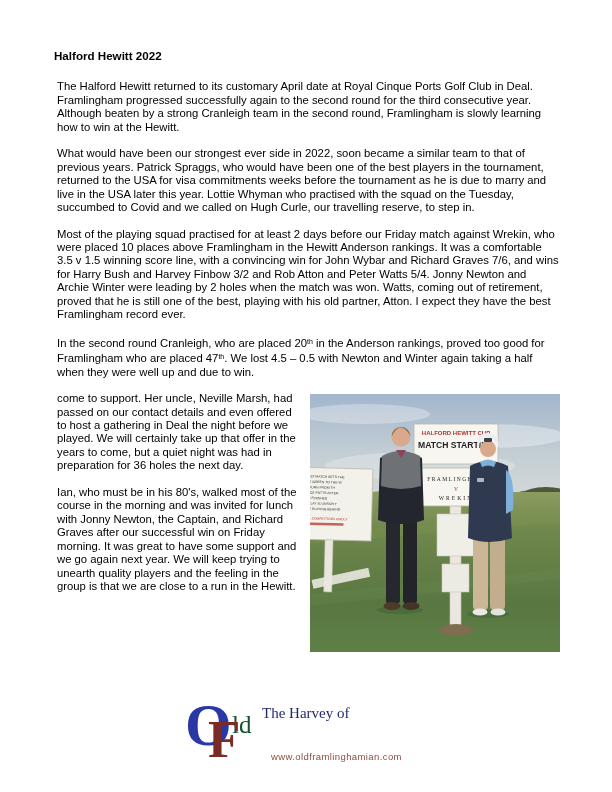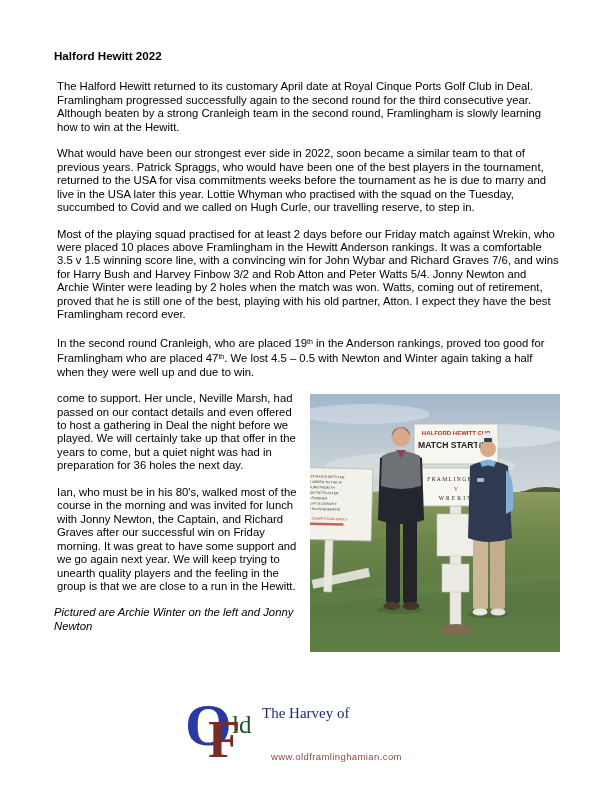--- a/index.html
+++ b/index.html
@@ -65,21 +65,21 @@
   <div class="content">
 
     <h1 class="title">Halford Hewitt 2022</h1>
 
     <p class="body-para">The Halford Hewitt returned to its customary April date at Royal Cinque Ports Golf Club in Deal. Framlingham progressed successfully again to the second round for the third consecutive year. Although beaten by a strong Cranleigh team in the second round, Framlingham is slowly learning how to win at the Hewitt.</p>
 
     <p class="body-para">What would have been our strongest ever side in 2022, soon became a similar team to that of previous years. Patrick Spraggs, who would have been one of the best players in the tournament, returned to the USA for visa commitments weeks before the tournament as he is due to marry and live in the USA later this year. Lottie Whyman who practised with the squad on the Tuesday, succumbed to Covid and we called on Hugh Curle, our travelling reserve, to step in.</p>
 
     <p class="body-para">Most of the playing squad practised for at least 2 days before our Friday match against Wrekin, who were placed 10 places above Framlingham in the Hewitt Anderson rankings. It was a comfortable 3.5 v 1.5 winning score line, with a convincing win for John Wybar and Richard Graves 7/6, and wins for Harry Bush and Harvey Finbow 3/2 and Rob Atton and Peter Watts 5/4. Jonny Newton and Archie Winter were leading by 2 holes when the match was won. Watts, coming out of retirement, proved that he is still one of the best, playing with his old partner, Atton. I expect they have the best Framlingham record ever.</p>
 
-    <p class="body-para"><span>In the second round Cranleigh, who are placed 19</span><span class="sup">th</span><span> in the Anderson rankings, proved too good for Framlingham who are placed 47</span><span class="sup">th</span><span>. We lost 4.5 – 0.5 with Newton and Winter again taking a half when they were well up and due to win.</span></p>
+    <p class="body-para"><span>In the second round Cranleigh, who are placed 20</span><span class="sup">th</span><span> in the Anderson rankings, proved too good for Framlingham who are placed 47</span><span class="sup">th</span><span>. We lost 4.5 – 0.5 with Newton and Winter again taking a half when they were well up and due to win.</span></p>
 
     <p class="body-para">
       <span class="photo-wrap">
         <svg viewBox="0 0 250 258" xmlns="http://www.w3.org/2000/svg">
           <defs>
             <linearGradient id="sky" x1="0" y1="0" x2="0" y2="1">
               <stop offset="0" stop-color="#a3b6cc"></stop>
               <stop offset="0.55" stop-color="#c2cdd4"></stop>
               <stop offset="1" stop-color="#d4d9d8"></stop>
             </linearGradient>
@@ -161,21 +161,20 @@
             <path d="M168,43 Q178,37 188,43 Q188,48 187,49 Q178,42 169,49 Q168,48 168,43 Z" fill="#eceef0"></path>
             <rect x="174" y="44" width="8" height="4" rx="1" fill="#3a4046"></rect>
           </g>
         </svg>
       </span>
       <span>come to support. Her uncle, Neville Marsh, had passed on our contact details and even offered to host a gathering in Deal the night before we played. We will certainly take up that offer in the years to come, but a quiet night was had in preparation for 36 holes the next day.</span>
     </p>
 
     <p class="body-para">Ian, who must be in his 80's, walked most of the course in the morning and was invited for lunch with Jonny Newton, the Captain, and Richard Graves after our successful win on Friday morning. It was great to have some support and we go again next year. We will keep trying to unearth quality players and the feeling in the group is that we are close to a run in the Hewitt.</p>
 
-    <p class="caption">Pictured are Archie Winter on the left and Jonny Newton</p>
   </div>
 
   <div class="logo">
     <span class="logo-o">O</span>
     <span class="logo-ld">ld</span>
     <span class="logo-f">F</span>
     <span class="logo-society">The Harvey of</span>
     <span class="logo-url">www.oldframlinghamian.com</span>
   </div>
 </div>

